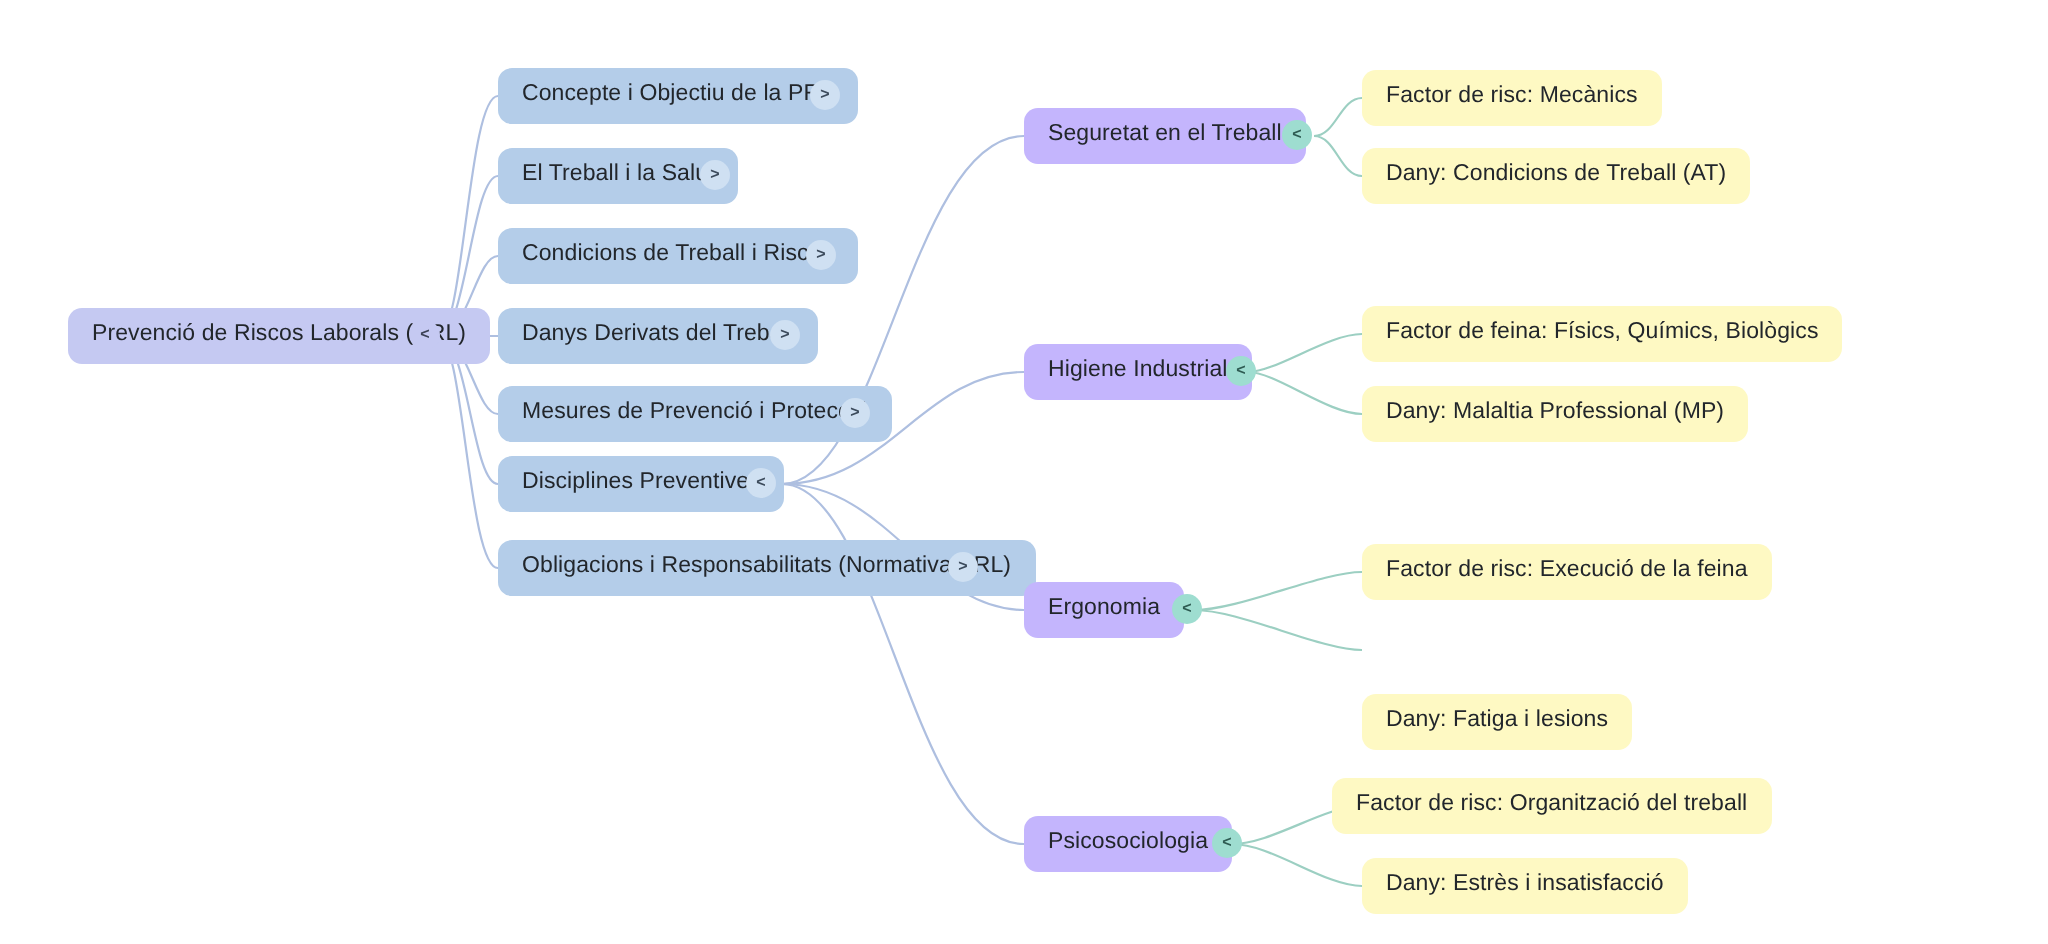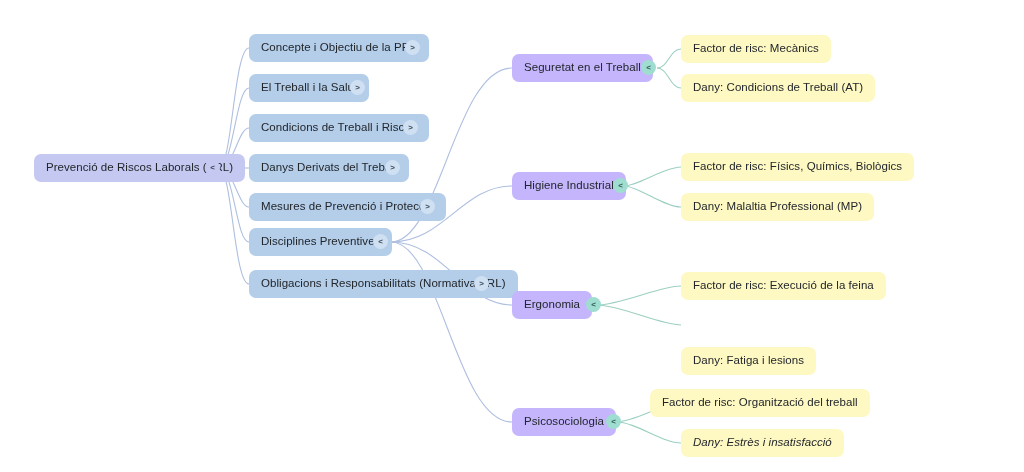--- a/index.html
+++ b/index.html
@@ -165,21 +165,21 @@
     <span>Dany: Condicions de Treball (AT)</span>
   </div>
 
   <div class="node node-disc" style="left:512px; top:172px;">
     <span>Higiene Industrial</span>
   </div>
   <div class="toggle toggle-disc" style="left:613px; top:178px;">
     <span class="tg-glyph">&lt;</span>
   </div>
   <div class="node node-leaf" style="left:681px; top:153px;">
-    <span>Factor de risc: Físics, Químics, Biològics</span>
+    <span>Factor de feina: Físics, Químics, Biològics</span>
   </div>
   <div class="node node-leaf" style="left:681px; top:193px;">
     <span>Dany: Malaltia Professional (MP)</span>
   </div>
 
   <div class="node node-disc" style="left:512px; top:291px;">
     <span>Ergonomia</span>
   </div>
   <div class="toggle toggle-disc" style="left:586px; top:297px;">
     <span class="tg-glyph">&lt;</span>
@@ -190,20 +190,20 @@
   <div class="node node-leaf" style="left:681px; top:311px;margin-top:36px;">
     <span>Dany: Fatiga i lesions</span>
   </div>
 
   <div class="node node-disc" style="left:512px; top:408px;">
     <span>Psicosociologia</span>
   </div>
   <div class="toggle toggle-disc" style="left:606px; top:414px;">
     <span class="tg-glyph">&lt;</span>
   </div>
-  <div class="node node-leaf" style="left:650px; top:389px;text-align:right;">
+  <div class="node node-leaf" style="left:666px; top:389px;text-align:right;">
     <span>Factor de risc: Organització del treball</span>
   </div>
-  <div class="node node-leaf" style="left:681px; top:429px;font-style:italic;">
+  <div class="node node-leaf" style="left:681px; top:429px;">
     <span>Dany: Estrès i insatisfacció</span>
   </div>
 
 </div>
 
 </body></html>

